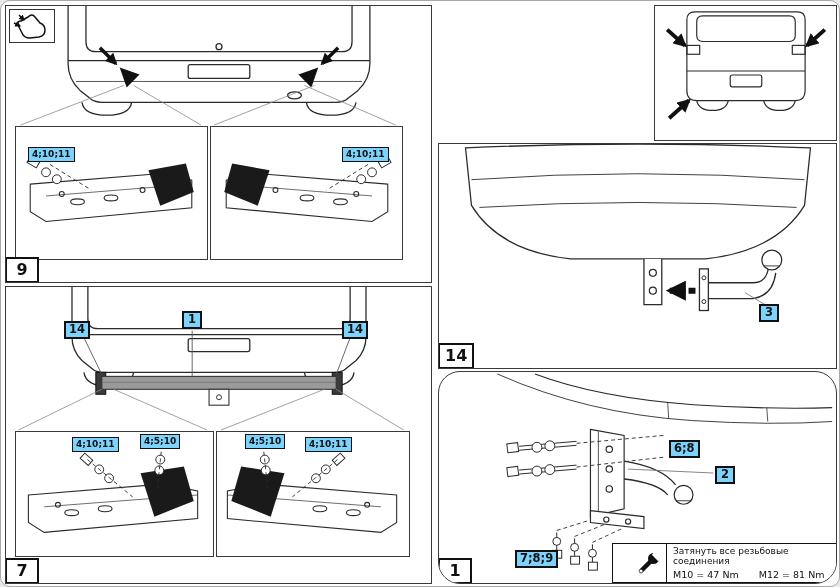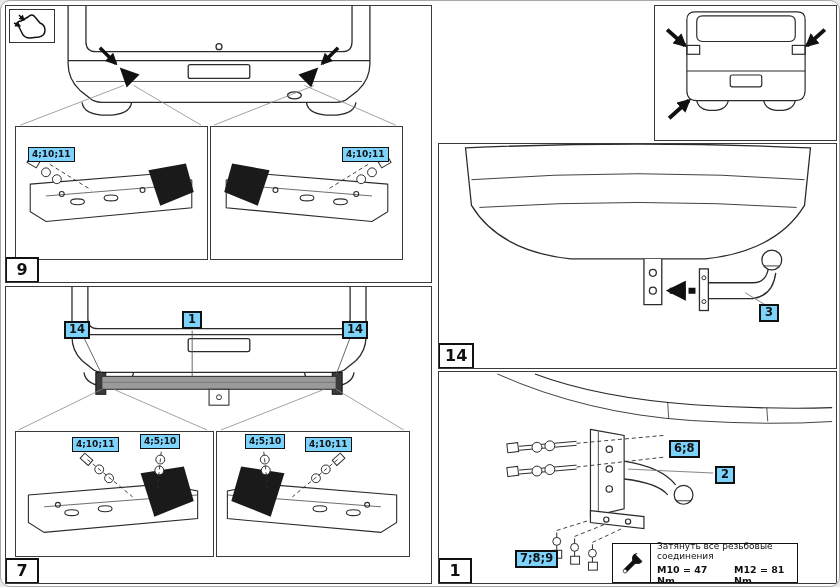--- a/index.html
+++ b/index.html
@@ -34,21 +34,21 @@
     position:absolute; border:1.5px solid #111; background:#fff; display:flex; z-index:5;
   }
   .note .icon-cell {
     width:38px; border-right:1.5px solid #111;
     display:flex; align-items:center; justify-content:center;
   }
   .note .text-cell {
     flex:1; padding:3px 6px; display:flex; flex-direction:column; justify-content:center; gap:3px;
   }
   .note .line1 { font-size:9px; color:#111; }
-  .note .line2 { font-size:9.5px; font-weight:bold; color:#111; display:flex; gap:20px; }
+  .note .line2 { font-size:9.5px; font-weight:normal; color:#111; display:flex; gap:20px; }
 </style>
 </head>
 <body>
 
 <div id="page">
 
   <svg width="0" height="0" style="position:absolute">
     <defs>
       <marker id="arrB" viewBox="0 0 10 10" refX="8" refY="5" markerWidth="3.4" markerHeight="3.4" orient="auto">
         <path d="M0,0 L10,5 L0,10 Z" fill="#111"></path>
@@ -281,21 +281,21 @@
         <circle cx="335" cy="117" r="10"></circle>
         <line x1="327" y1="123" x2="343" y2="123" stroke-width="0.9"></line>
       </g>
       <line x1="258" y1="148" x2="232" y2="148" stroke="#111" stroke-width="6" stroke-dasharray="7 3" marker-end="url(#arrB)"></line>
       <line x1="328" y1="162" x2="308" y2="150" stroke="#777" stroke-width="0.9"></line>
     </svg>
     <div class="lbl mid" style="left:320px; top:160px;">3</div>
     <div class="stepnum">14</div>
   </section>
 
-  <section class="panel" style="left:437px; top:370px; width:399px; height:213px;">
+  <section class="panel" style="left:437px; top:370px; width:399px; height:213px;border-radius:22px;">
     <svg class="art" viewBox="0 0 399 213">
       <g stroke="#2b2b2b" fill="none" stroke-width="1.1">
         <path d="M96,2 Q160,26 256,33 Q332,38 396,36"></path>
         <path d="M58,2 Q148,42 254,49 Q336,54 396,50" stroke-width="0.9"></path>
         <line x1="330" y1="36" x2="331" y2="50" stroke-width="0.8"></line>
         <line x1="230" y1="31" x2="231" y2="47" stroke-width="0.8"></line>
       </g>
       <g stroke="#2b2b2b" fill="#fff" stroke-width="1.2">
         <path d="M152,58 L186,64 L186,138 L152,146 Z"></path>
         <line x1="160" y1="60" x2="160" y2="144" stroke-width="0.8"></line>
@@ -338,21 +338,21 @@
         <circle cx="154" cy="183" r="4"></circle>
         <path d="M154,172 L184,158" stroke-dasharray="4 3" fill="none" stroke-width="0.9"></path>
       </g>
       <line x1="276" y1="102" x2="190" y2="98" stroke="#777" stroke-width="0.9"></line>
     </svg>
 
     <div class="lbl mid" style="left:230px; top:68px;">6;8</div>
     <div class="lbl mid" style="left:276px; top:94px;">2</div>
     <div class="lbl mid" style="left:76px; top:178px;">7;8;9</div>
 
-    <div class="note" style="left:173px; top:171px; width:186px; height:40px;">
+    <div class="note" style="left:173px; top:171px; width:227px; height:40px;padding-left:16px;">
       <div class="icon-cell">
         <svg width="24" height="24" viewBox="0 0 24 24">
           <line x1="5" y1="20" x2="15" y2="10" stroke="#111" stroke-width="4.5" stroke-linecap="round"></line>
           <circle cx="17.5" cy="7.5" r="5.5" fill="#111"></circle>
           <rect x="17" y="1" width="9" height="7" fill="#fff" transform="rotate(45 21.5 4.5)"></rect>
           <circle cx="5" cy="20" r="1.6" fill="#fff"></circle>
         </svg>
       </div>
       <div class="text-cell">
         <div class="line1">Затянуть все резьбовые соединения</div>

